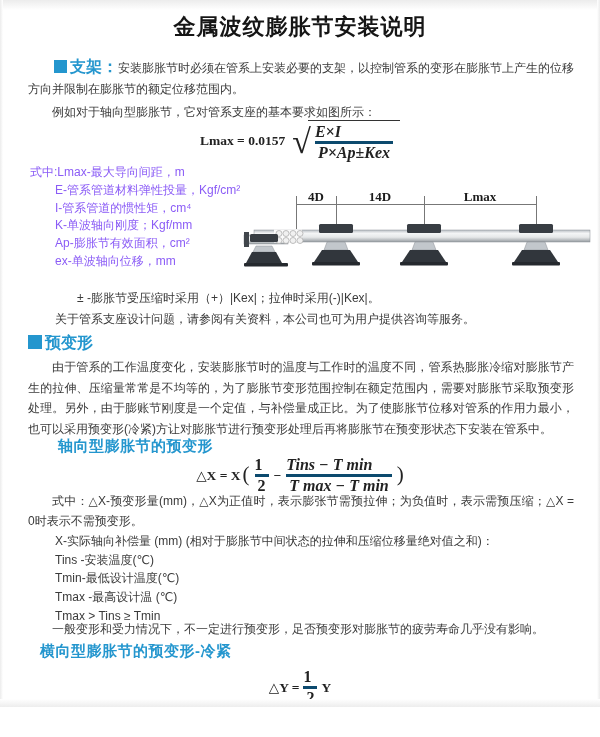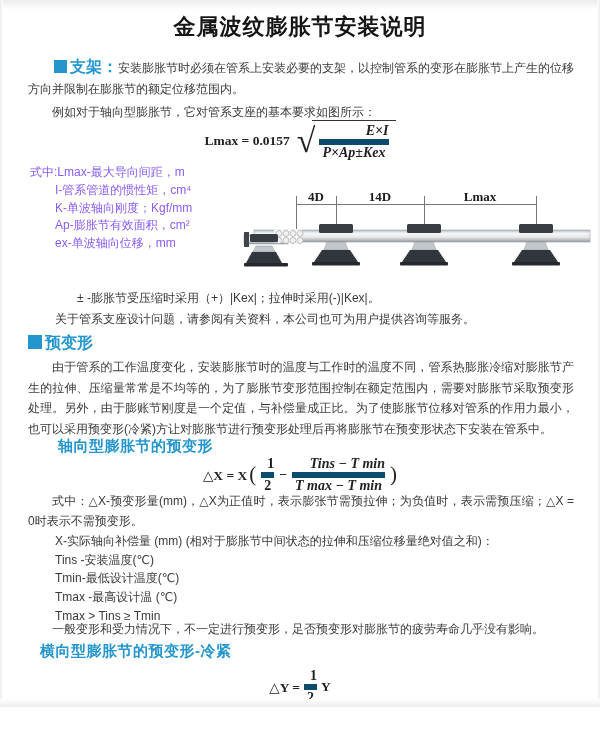--- a/index.html
+++ b/index.html
@@ -26,23 +26,23 @@
   .marker { display:inline-block; width:13px; height:13px; background:var(--accent);
     margin:0 3px -1px 26px; }
   .marker2 { display:inline-block; width:14px; height:14px; background:var(--accent); margin-right:3px; vertical-align:-1px; }
   .sec-head { color:var(--accent); font-size:16px; font-weight:bold; }
   .indent { text-indent:2em; }
   .example { margin-top:2px; }
 
   .formula { font-family:"Liberation Serif","DejaVu Serif",serif; font-weight:bold;
     color:#222; font-size:13.5px; }
   .f1 { top:120px; left:0; width:600px; display:flex; justify-content:center; align-items:center; }
-  .frac { display:inline-flex; flex-direction:column; text-align:right;
-    vertical-align:middle; line-height:1.15; font-size:14px; font-style:italic; }
-  .frac .den { border-top:6px solid #0c4a6e; padding:0 3px; }
+  .frac { display:inline-flex; flex-direction:column; text-align:left;
+    vertical-align:middle; line-height:1.15; font-size:16px; font-style:italic; }
+  .frac .den { border-top:3px solid #0c4a6e; padding:0 3px; }
   .sqrt { display:inline-flex; align-items:center; margin-left:7px; }
   .radsign { font-size:34px; font-weight:400; line-height:0.9; margin-right:-3px; transform:translateY(1px); }
   .radicand { border-top:1.6px solid #333; padding:2px 7px 0; }
 
   .defs-list { top:164px; left:30px; line-height:17.8px; color:#8b5cf6; }
   .def-line { white-space:nowrap; }
   .def-line + .def-line { padding-left:25px; }
 
   .pm-line { top:290px; left:32px; white-space:nowrap;margin-left:45px; }
   .consult-line { top:311px; left:55px; white-space:nowrap; }
@@ -89,20 +89,21 @@
         <span class="frac">
           <span class="num">E×I</span>
           <span class="den">P×Ap±Kex</span>
         </span>
       </span>
     </span>
   </div>
 
   <div class="abs defs-list">
     <div class="def-line">式中:Lmax-最大导向间距，m</div>
+    <div class="def-line">E-管系管道材料弹性投量，Kgf/cm²</div>
     <div class="def-line">I-管系管道的惯性矩，cm⁴</div>
     <div class="def-line">K-单波轴向刚度；Kgf/mm</div>
     <div class="def-line">Ap-膨胀节有效面积，cm²</div>
     <div class="def-line">ex-单波轴向位移，mm</div>
   </div>
 
   <svg class="abs diagram" width="354" height="90" viewBox="0 0 354 90">
     <defs>
       <linearGradient id="pipeGrad" x1="0" y1="0" x2="0" y2="1">
         <stop offset="0" stop-color="#b9bec3"></stop>

